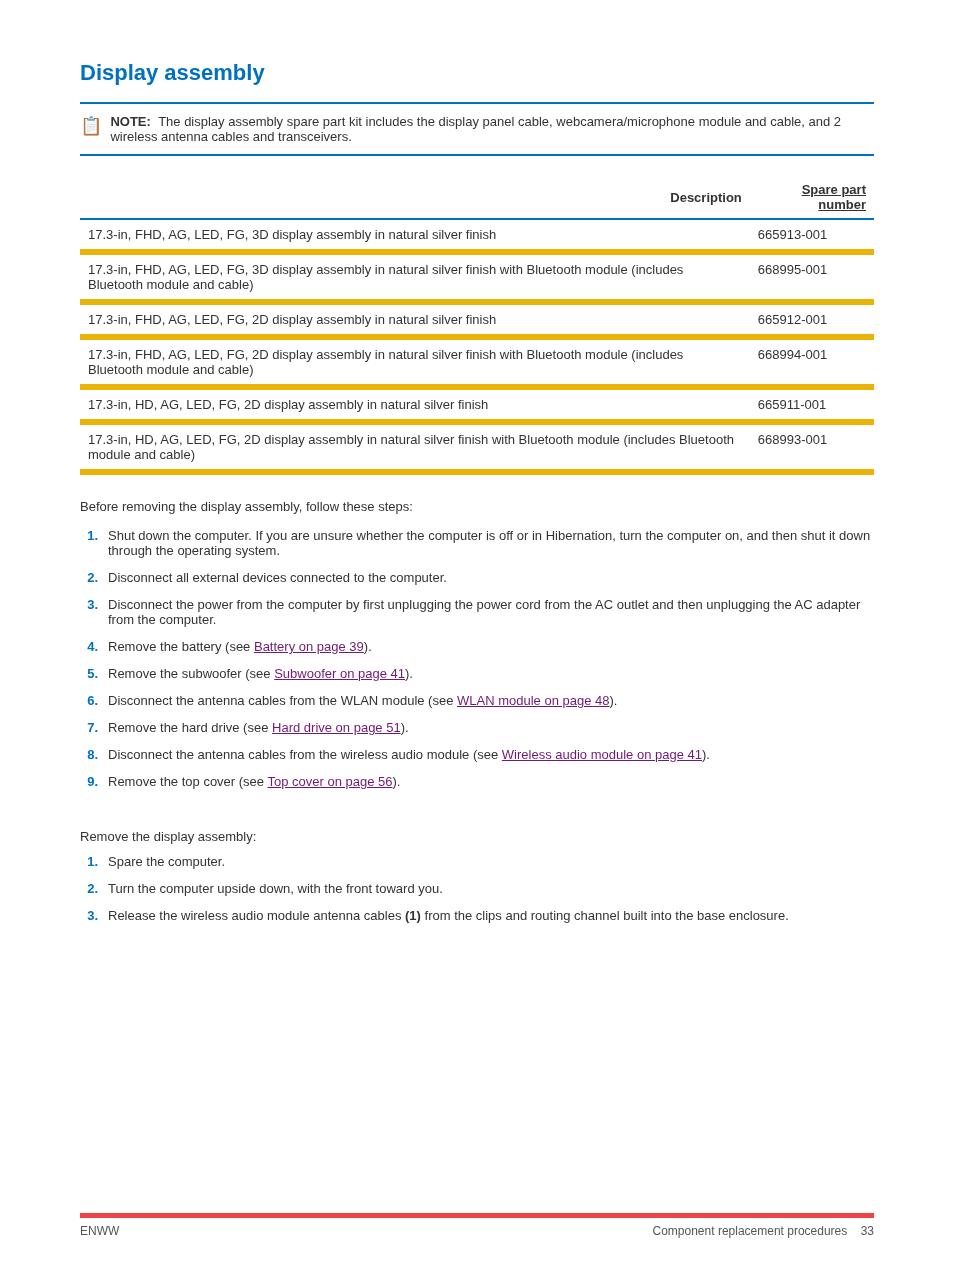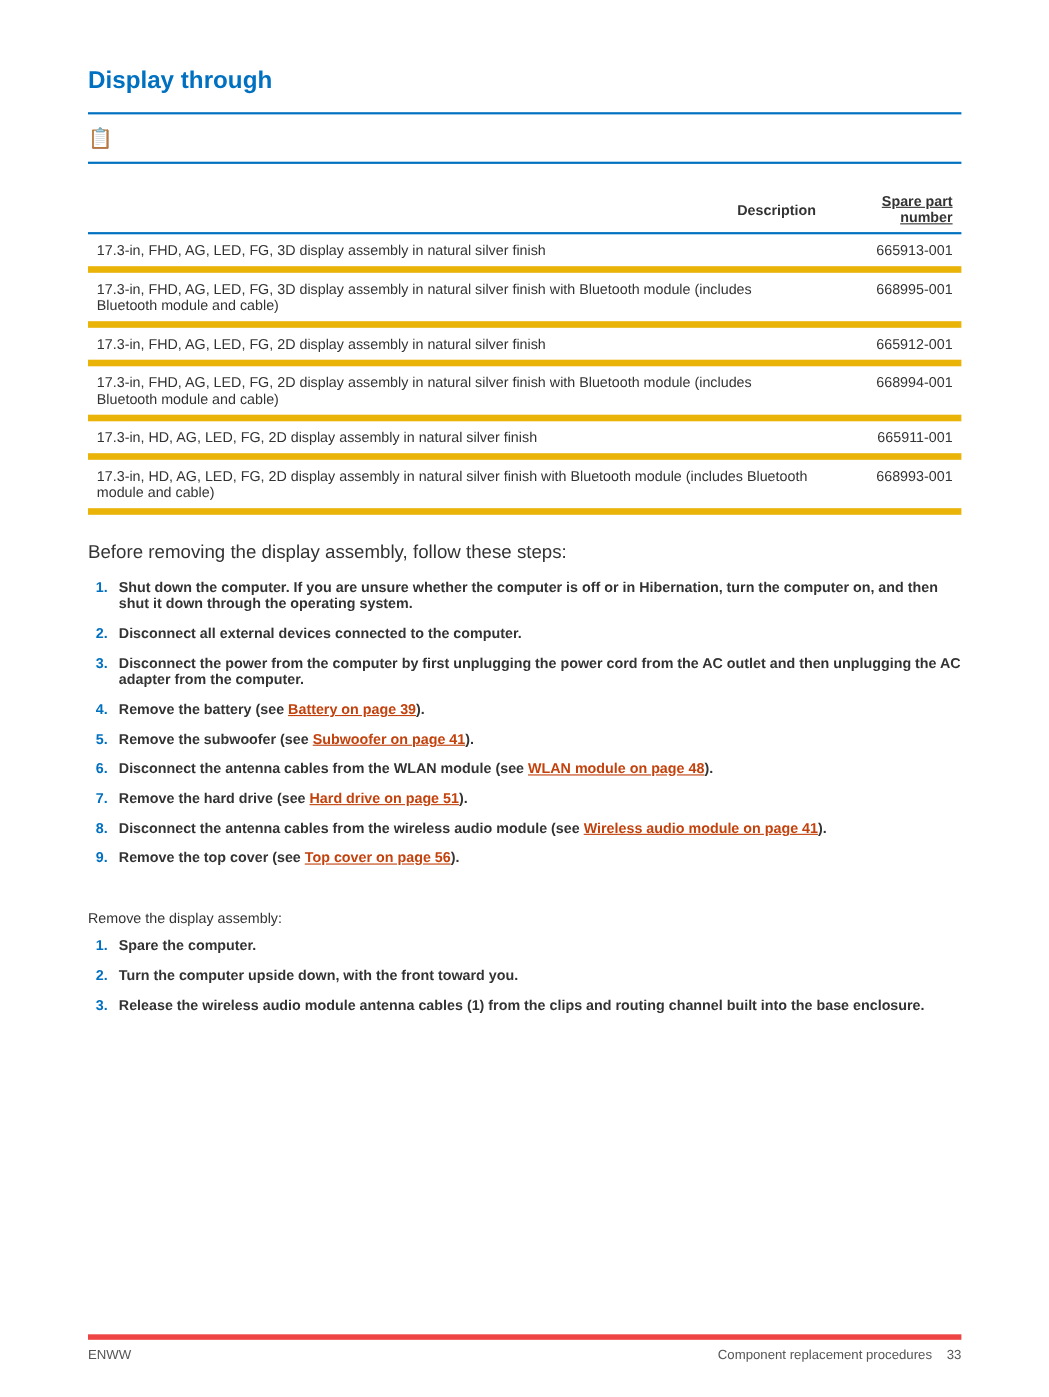--- a/index.html
+++ b/index.html
@@ -57,25 +57,24 @@
       text-align: right;
       text-decoration: underline;
     }
     table td {
       font-size: 13px;
       padding: 7px 8px;
       border-bottom: 6px solid #eab308;
       vertical-align: top;
     }
     table td.right {
-      text-align: right;
       white-space: nowrap;
     }
     .intro-text {
-      font-size: 17px;
+      font-size: 13px;
       margin-bottom: 14px;
     }
     ol.steps {
       margin-left: 0;
       padding-left: 0;
       list-style: none;
       margin-bottom: 14px;
     }
     ol.steps li {
       display: flex;
@@ -87,24 +86,23 @@
     ol.steps li .step-num {
       color: #0070c0;
       font-weight: bold;
       min-width: 18px;
       text-align: right;
       flex-shrink: 0;
       font-size: 13px;
     }
     .step-body {
       flex: 1;
-      font-weight: bold;
     }
     a {
-      color: #c2410c;
+      color: #701a75;
       text-decoration: underline;
     }
     .section-label {
       font-size: 13px;
       margin-bottom: 10px;
       margin-top: 40px;
     }
     .footer {
       position: absolute;
       bottom: 32px;
@@ -115,24 +113,28 @@
       align-items: center;
       font-size: 12px;
       color: #555;
       border-top: 5px solid #ef4444;
       padding-top: 6px;
     }
   </style>
 </head>
 <body>
 
-<h1>Display through</h1>
+<h1>Display assembly</h1>
 
 <div class="note-box">
   <span class="note-icon">📋</span>
+  <div>
+    <span class="note-label">NOTE:</span>
+    <span class="note-text">&nbsp;<span>The display assembly spare part kit includes the display panel cable, webcamera/microphone module and cable, and 2 wireless antenna cables and transceivers.</span></span>
+  </div>
 </div>
 
 <table>
   <thead>
     <tr>
       <th>Description</th>
       <th class="right">Spare part number</th>
     </tr>
   </thead>
   <tbody id="table-body">

